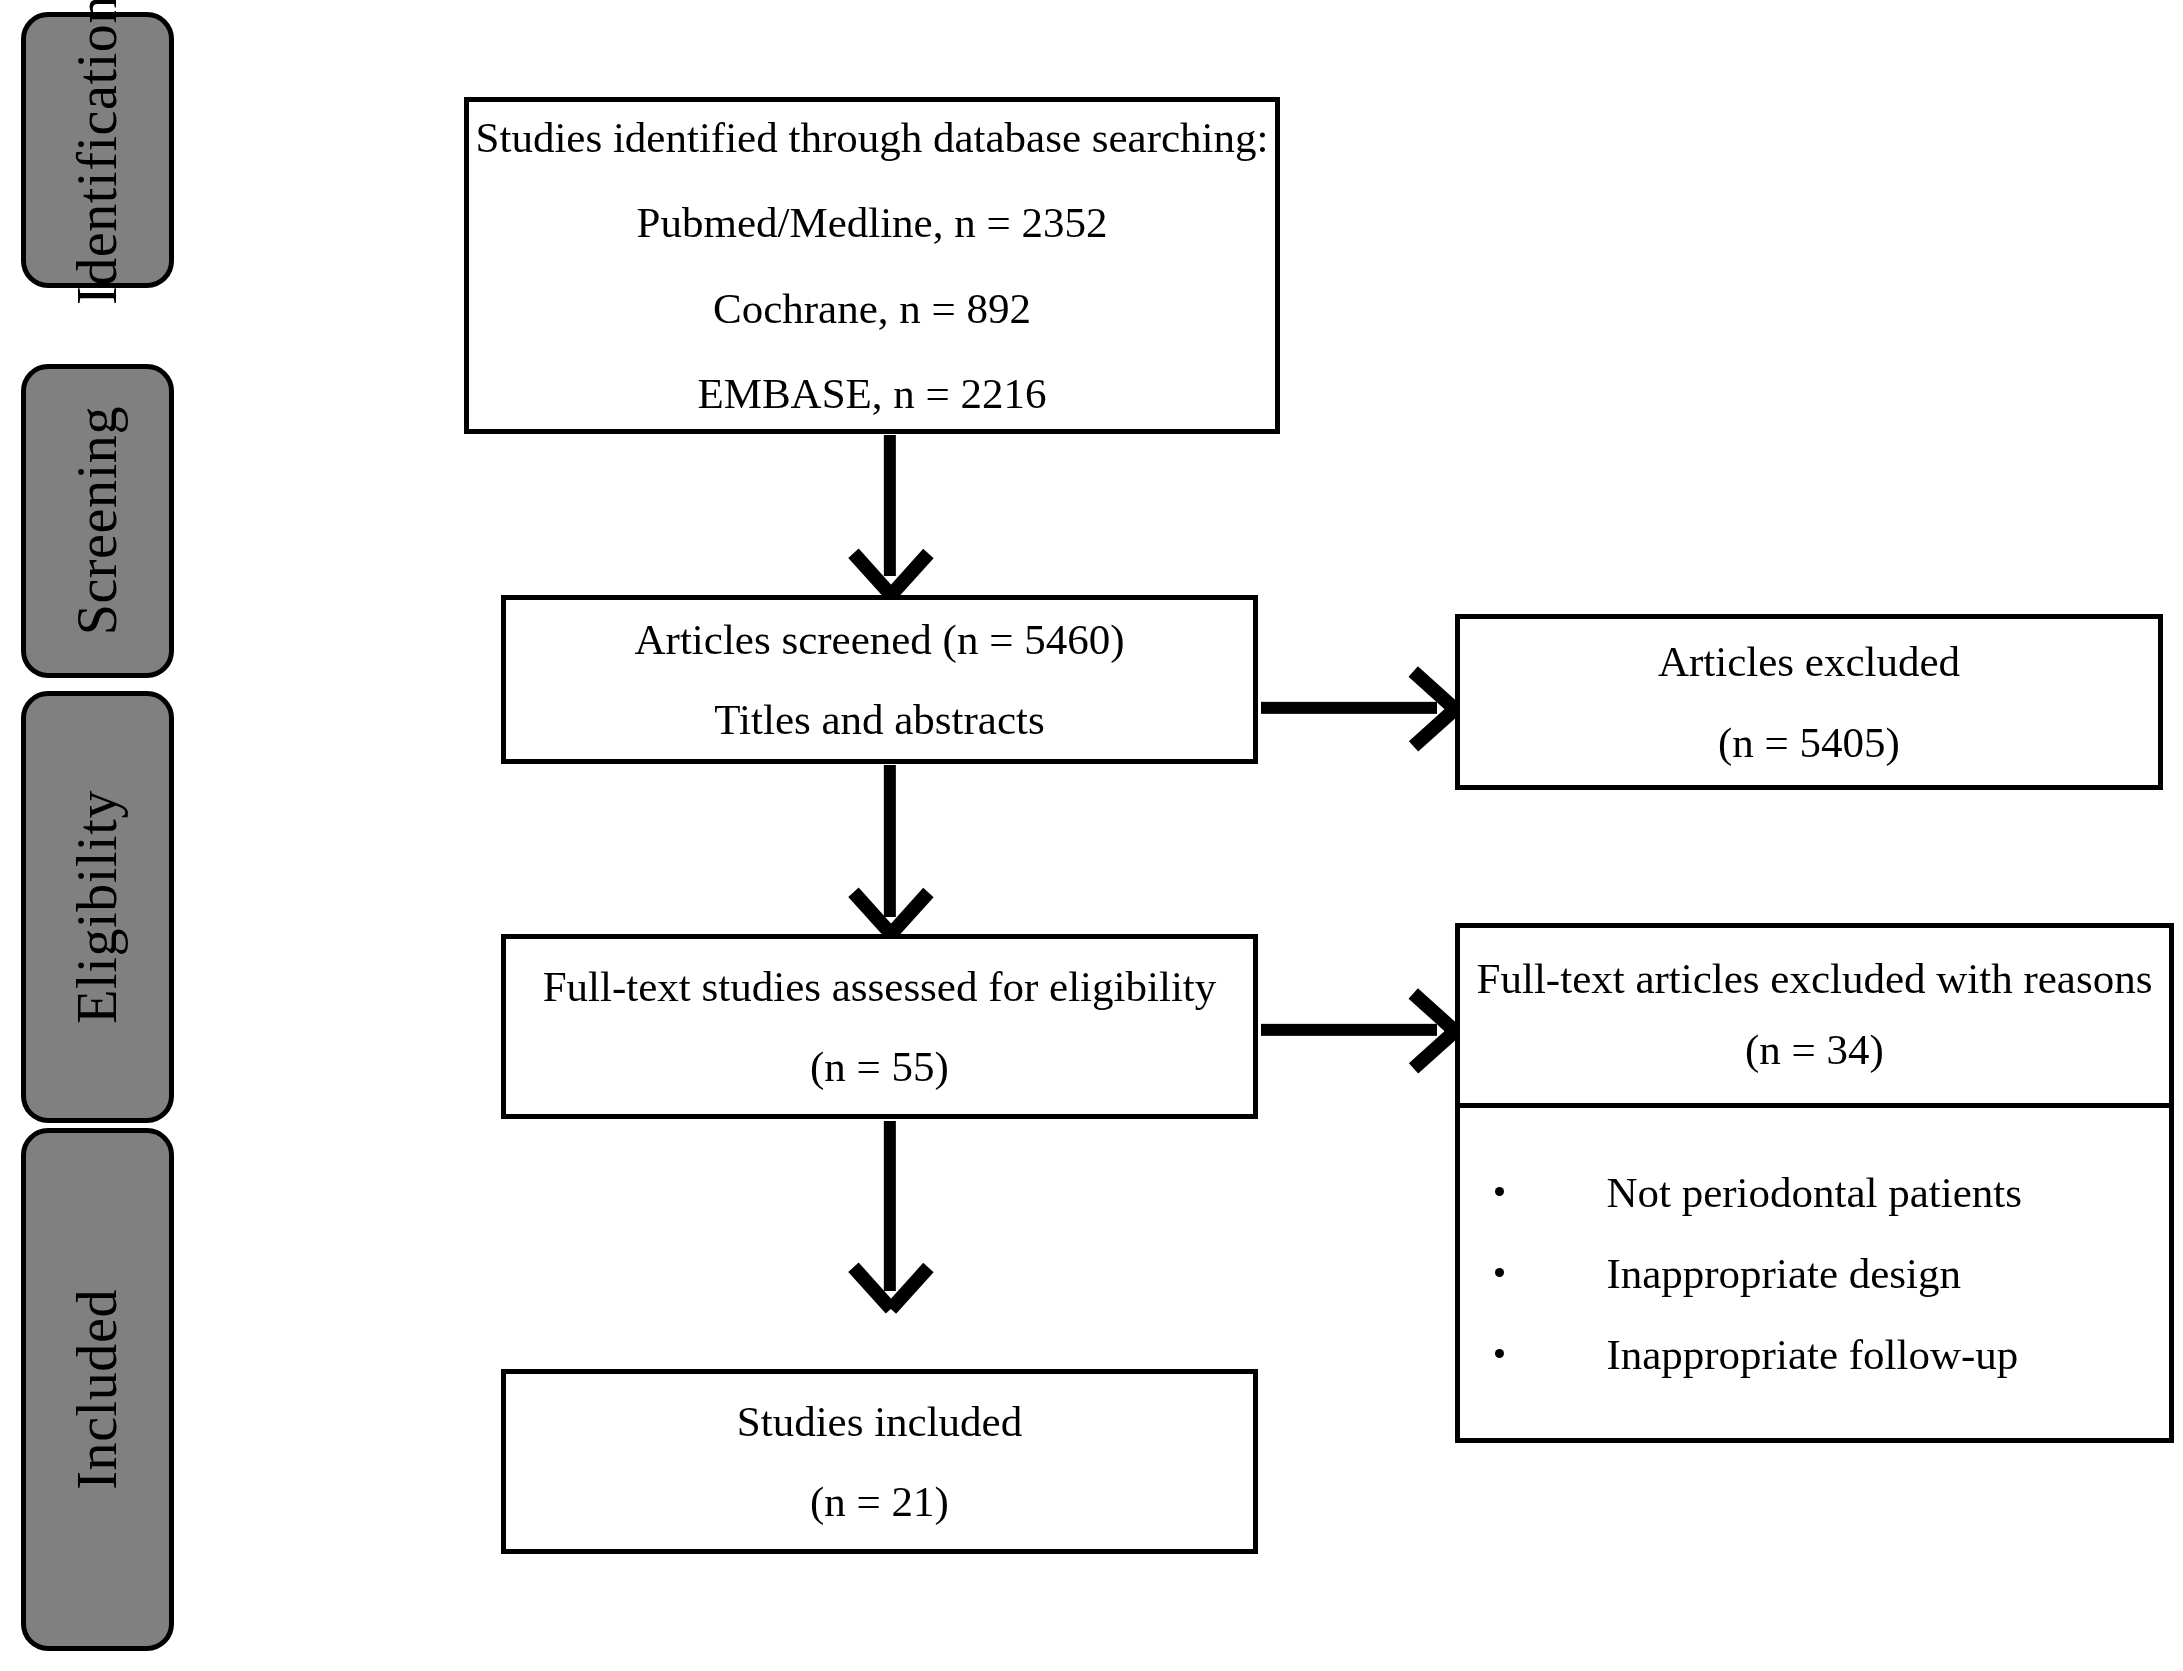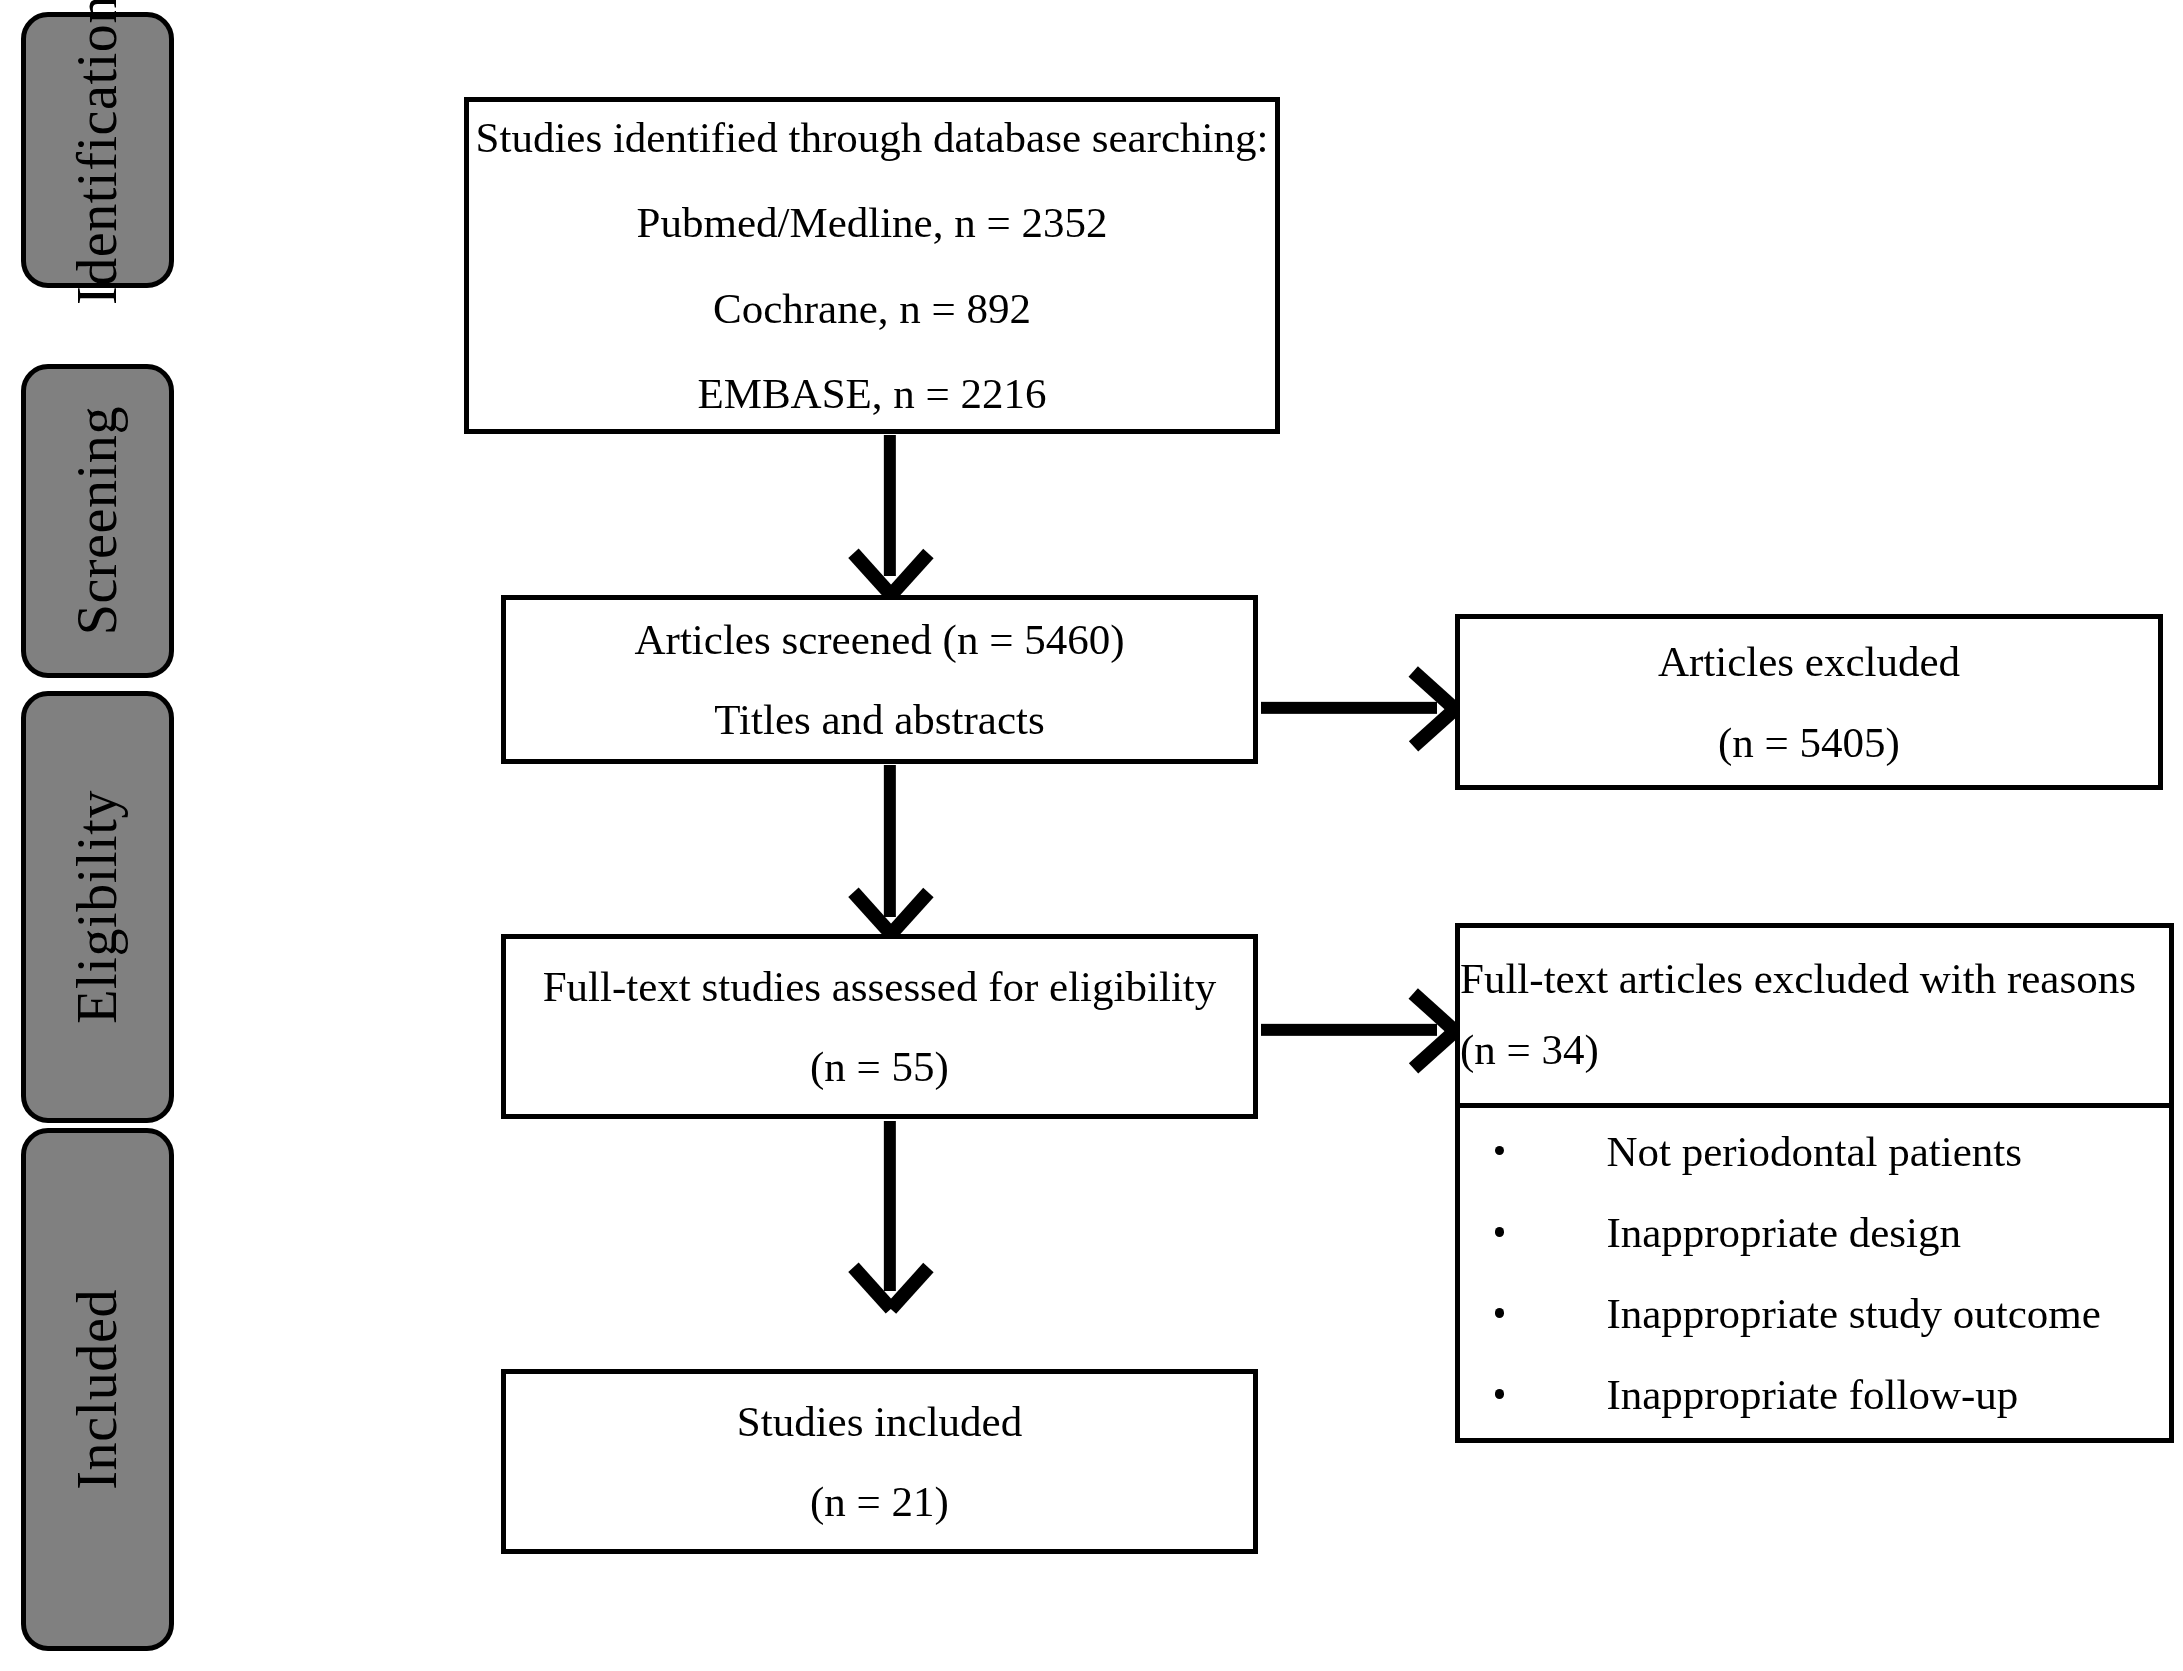--- a/index.html
+++ b/index.html
@@ -51,21 +51,21 @@
   .reasons{
     position:absolute;
     background:#ffffff;
     border:5.3px solid #000000;
     box-sizing:border-box;
     display:flex;flex-direction:column;
     color:#000;
   }
   .reasons .rhead{
     display:flex;flex-direction:column;
-    align-items:flex-start;justify-content:center;
+    align-items:center;justify-content:center;
     padding:15.3px 0 17.6px 0;
   }
   .reasons .rhead .line{
     font-size:43px;line-height:1.05;white-space:nowrap;margin:13px 0;
     font-family:"Liberation Serif", serif;
   }
   .reasons .rdiv{height:5.3px;background:#000;width:100%;}
   .reasons .rlist{
     flex:1;
     display:flex;flex-direction:column;
@@ -188,24 +188,20 @@
       <div class="ritem">
         <span class="bul"></span>
         <span>Not periodontal patients</span>
       </div>
       <div class="ritem">
         <span class="bul"></span>
         <span>Inappropriate design</span>
       </div>
       <div class="ritem">
         <span class="bul"></span>
-        <span>Inappropriate study outcome</span>
-      </div>
-      <div class="ritem">
-        <span class="bul"></span>
         <span>Inappropriate follow-up</span>
       </div>
     </div>
   </div>
 
   <div class="varrow" style="left:837px;top:1121px;width:106px;height:188px;">
     <div class="stem" style="height:170px;"></div>
     <div class="headL"></div>
     <div class="headR"></div>
   </div>

